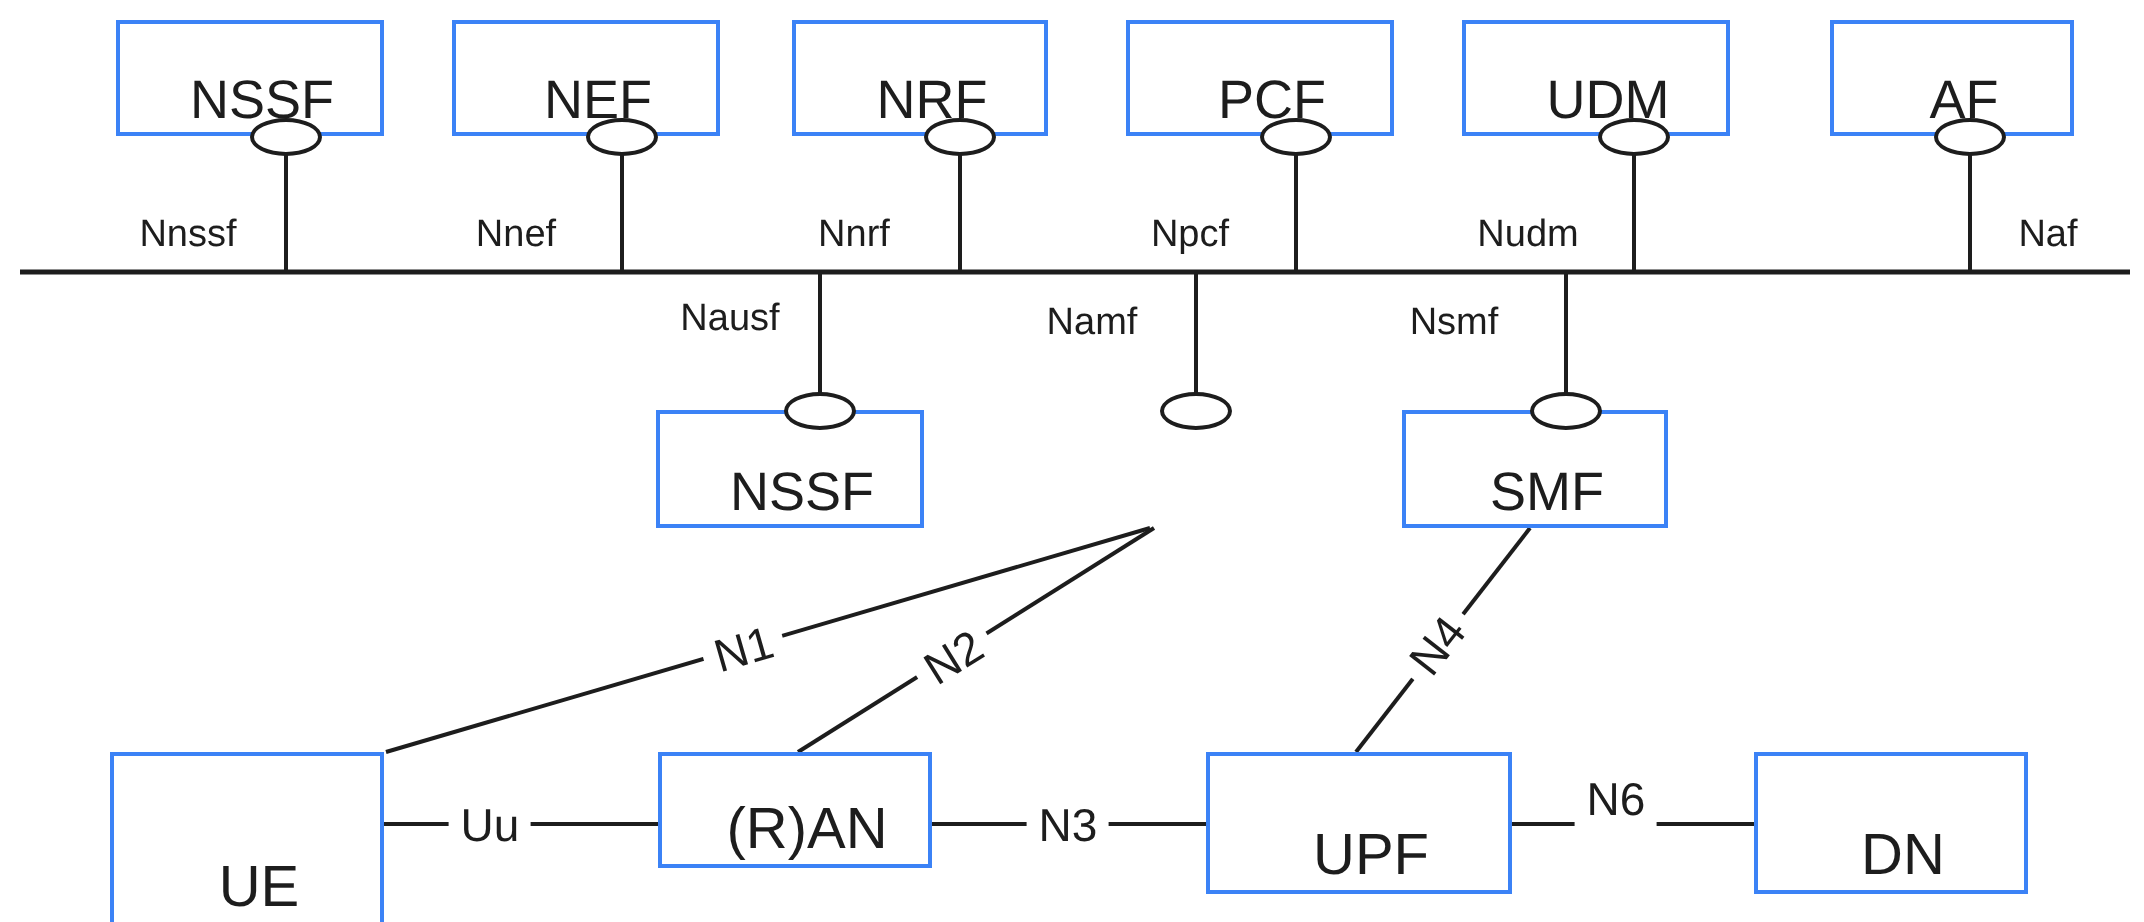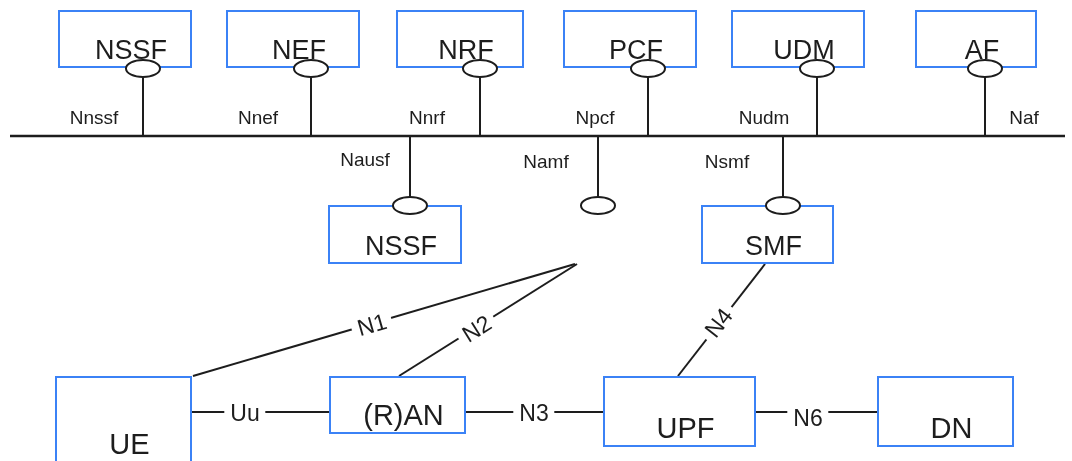--- a/index.html
+++ b/index.html
@@ -141,15 +141,15 @@
   </div>
   <div class="box box-bottom" style="left:877px;top:376px;width:137px;height:71px">
     <span>DN</span>
   </div>
 
   <div class="link-label rot16" style="left:372px;top:325px">N1</div>
   <div class="link-label rot32" style="left:477px;top:329px">N2</div>
   <div class="link-label rot52" style="left:719px;top:323px">N4</div>
   <div class="link-label" style="left:245px;top:413px">Uu</div>
   <div class="link-label" style="left:534px;top:413px">N3</div>
-  <div class="link-label" style="left:808px;top:418px">N6</div>
+  <div class="link-label" style="left:808px;top:400px">N6</div>
 
 </div>
 
 </body></html>

